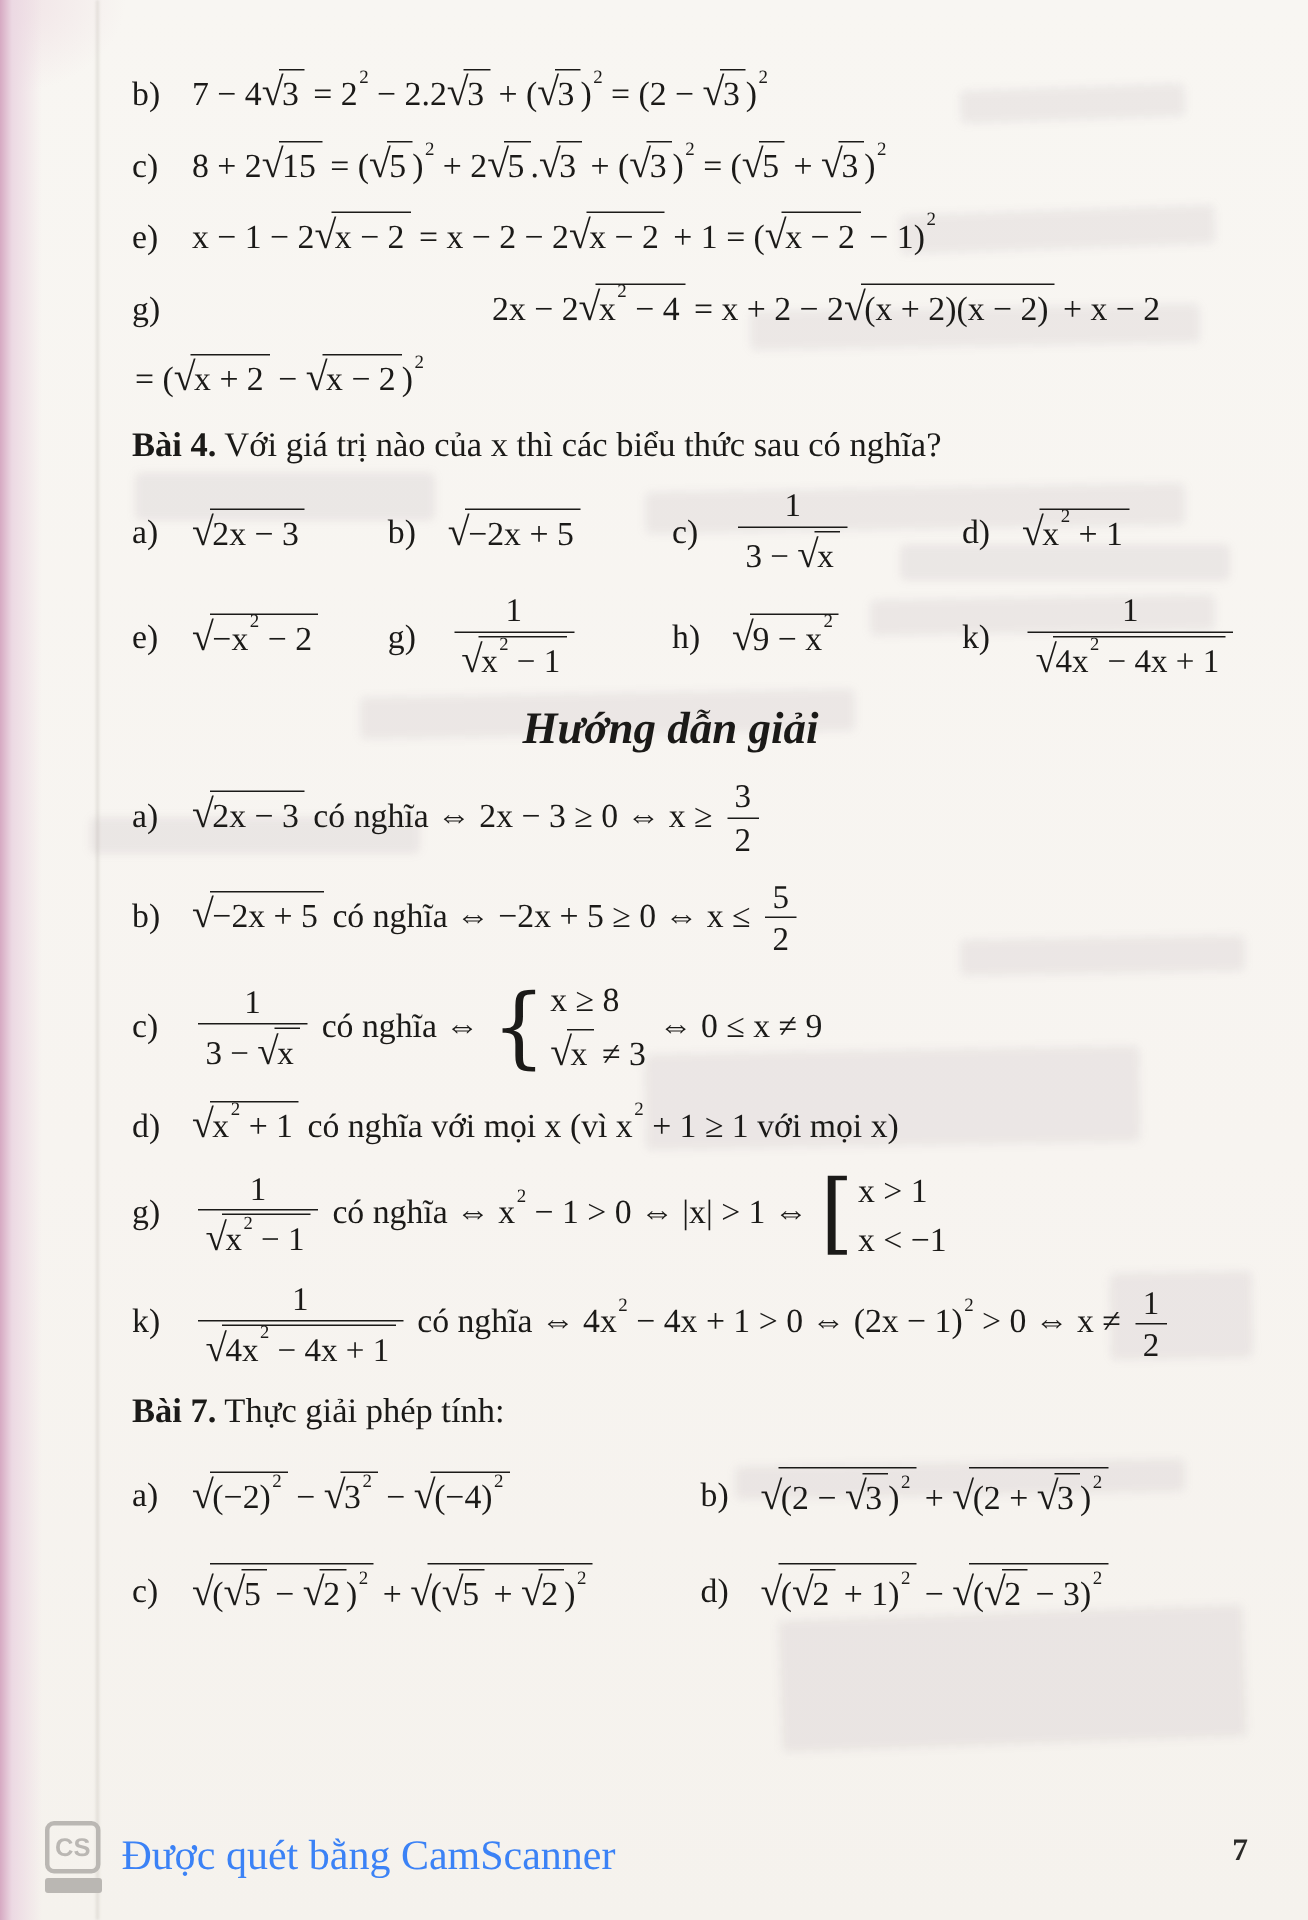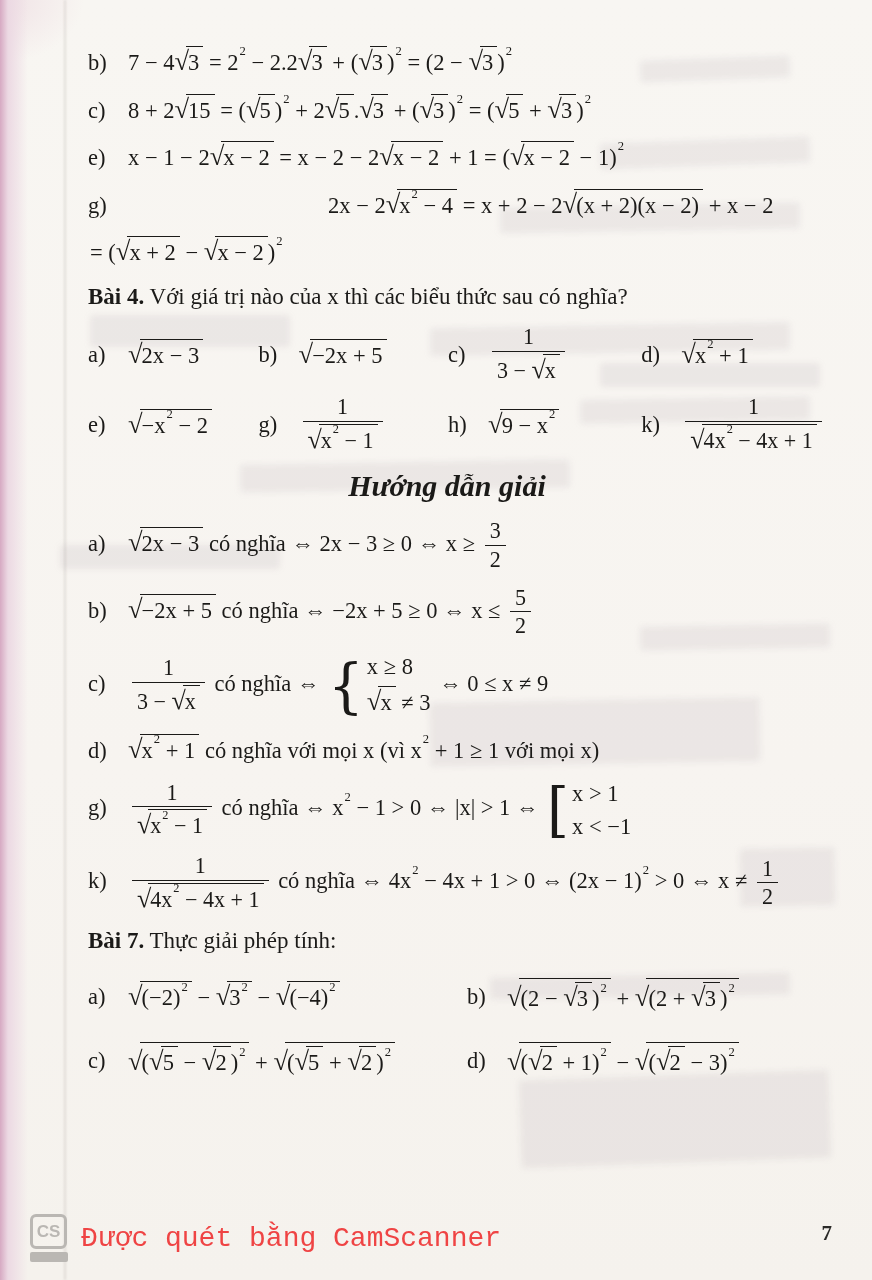--- a/index.html
+++ b/index.html
@@ -57,22 +57,22 @@
   .grid-2col{display:flex;flex-wrap:wrap;align-items:center;}
   .grid-2col .math-line{width:50%;min-height:58px;display:flex;align-items:center;margin-bottom:6px;}
 
   .footer{position:absolute;left:30px;bottom:18px;display:flex;align-items:center;}
   .cs-icon{margin-right:13px;display:flex;flex-direction:column;align-items:flex-start;}
   .cs-box{width:31px;height:29px;border:3.5px solid #bab7b3;border-radius:6px;
     display:flex;align-items:center;justify-content:center;
     font-family:"Liberation Sans","DejaVu Sans",sans-serif;font-weight:bold;
     font-size:17px;color:#bab7b3;}
   .cs-bar{width:38px;height:10px;background:#bab7b3;border-radius:2px;margin-top:3px;}
-  .footer-text{color:#ef4444;font-size:28px;
-    font-family:Liberation Mono, monospace;}
+  .footer-text{color:#3b82f6;font-size:28px;
+    font-family:Liberation Serif, serif;}
   .page-number{position:absolute;right:40px;bottom:34px;font-weight:bold;
     font-size:21px;color:#2b2a28;}
 </style>
 </head>
 <body>
 
 <div class="edge-left"></div>
 <div class="crease"></div>
 
 <div class="ghost" style="left:640px;top:58px;width:150px;height:22px;transform:rotate(-2deg);"></div>

